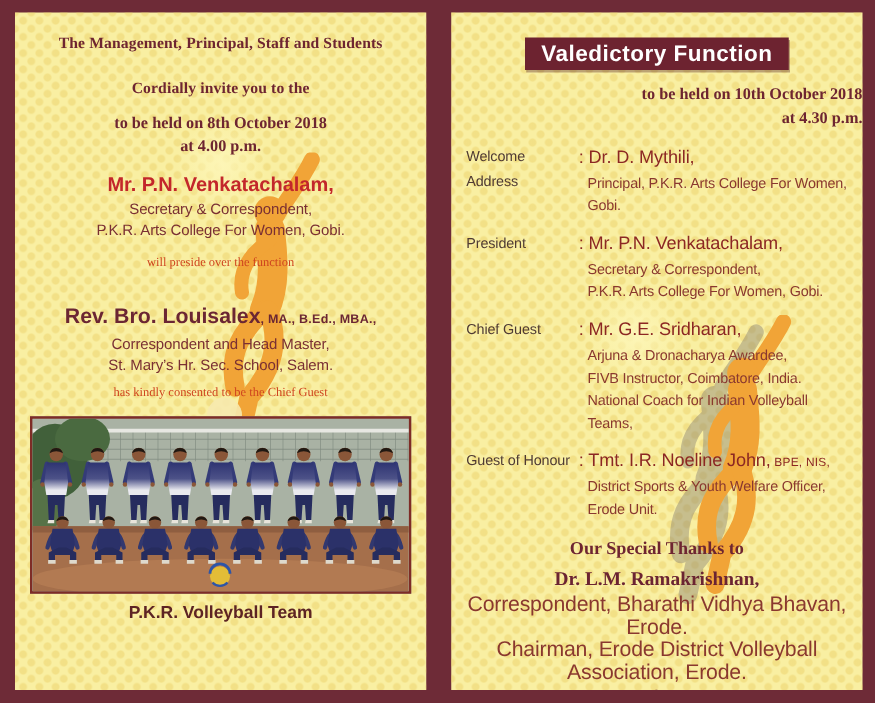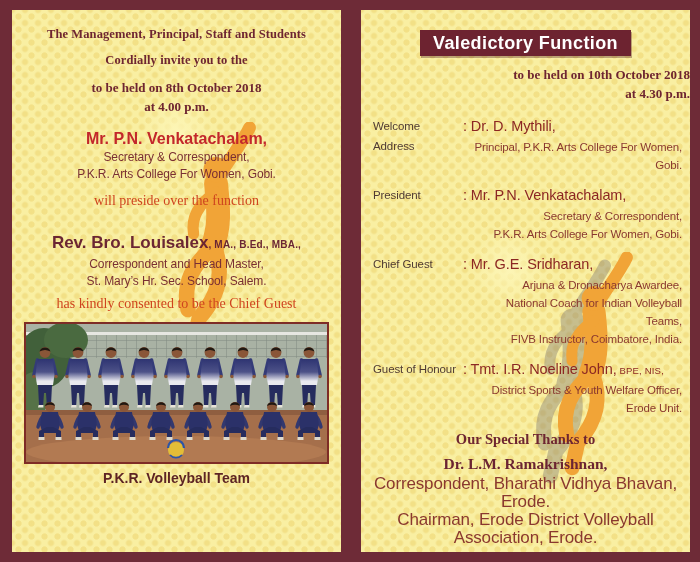--- a/index.html
+++ b/index.html
@@ -47,21 +47,21 @@
     font-family:"Liberation Serif",serif;font-weight:bold;
     color:#6e2531;font-size:13px;line-height:19px;
   }
   .date-first{margin-top:8px;}
   .red-name{
     color:#c3272b;font-weight:bold;font-size:16px;line-height:21px;margin-top:12px;
   }
   .sub-line{color:#7a2f33;font-size:12px;line-height:17px;letter-spacing:-.1px;}
   .accent-line{
     font-family:"Liberation Serif",serif;color:#cf441f;
-    font-size:14px;line-height:20px;margin-top:8px;
+    font-size:10px;line-height:20px;margin-top:8px;
   }
   .maroon-name{
     color:#6b2633;font-weight:bold;font-size:17px;line-height:22px;margin-top:21px;
   }
   .maroon-name .quals{font-size:10px;letter-spacing:.2px;}
   .consent{margin-top:4px;}
   .photo{
     width:301px;height:138px;margin:8px auto 0;
     border:2px solid #7e2c26;background:#a9b2a4;
   }
@@ -79,21 +79,21 @@
   .prog-row{display:flex;margin-bottom:11px;}
   .prog-label{
     flex:0 0 90px;color:#4f3a33;font-size:11.5px;line-height:20px;letter-spacing:-.1px;
   }
   .prog-value{flex:1;}
   .prog-name{
     color:#8c2723;font-weight:normal;font-size:14.5px;line-height:20px;letter-spacing:-.1px;
   }
   .prog-name .suffix{font-size:9.5px;letter-spacing:.2px;}
   .prog-line{
-    color:#8a382f;font-size:11.5px;line-height:18px;letter-spacing:-.15px;padding-left:7px;text-align:right;
+    color:#8a382f;font-size:11.5px;line-height:18px;letter-spacing:-.15px;padding-left:7px;
   }
   .thanks{text-align:center;margin-top:12px;}
   .thanks-heading{
     font-family:"Liberation Serif",serif;font-weight:bold;
     color:#6e2531;font-size:14.5px;line-height:20px;
   }
   .thanks-name{
     font-family:"Liberation Serif",serif;font-weight:bold;
     color:#6b2432;font-size:15.5px;line-height:22px;margin-top:4px;
   }
@@ -118,21 +118,21 @@
         <path d="M60,50 C48,58 42,68 44,80" stroke-width="8"></path>
         <path d="M57,90 C44,102 36,114 40,134" stroke-width="11"></path>
         <path d="M59,90 C66,108 62,124 48,140 L44,158" stroke-width="11"></path>
       </g>
       <circle cx="60" cy="34" r="9" fill="#f1a437"></circle>
       <circle cx="34" cy="150" r="10" fill="#f6e9ae" opacity="0.9"></circle>
     </svg>
 
     <div class="content">
       <div class="serif-line">The Management, Principal, Staff and Students</div>
-      <div class="serif-line" style="margin-top:6px;">Cordially invite you to the</div>
+      <div class="serif-line" style="margin-top:16px;">Cordially invite you to the</div>
 
 
       <div class="date-line date-first">to be held on 8th October 2018</div>
       <div class="date-line">at 4.00 p.m.</div>
 
       <div class="red-name">Mr. P.N. Venkatachalam,</div>
       <div class="sub-line">Secretary &amp; Correspondent,</div>
       <div class="sub-line">P.K.R. Arts College For Women, Gobi.</div>
 
       <div class="accent-line">will preside over the function</div>
@@ -258,22 +258,22 @@
     <div class="prog-line">Secretary &amp; Correspondent,</div>
               <div class="prog-line">P.K.R. Arts College For Women, Gobi.</div>
             </div>
   </div>
 
   <div class="prog-row">
     <div class="prog-label">Chief Guest</div>
     <div class="prog-value">
       <div class="prog-name"><span class="colon">: </span><span class="nm">Mr. G.E. Sridharan,</span><span class="suffix"></span></div>
     <div class="prog-line">Arjuna &amp; Dronacharya Awardee,</div>
+              <div class="prog-line">FIVB Instructor, Coimbatore, India.</div>
               <div class="prog-line">National Coach for Indian Volleyball Teams,</div>
-              <div class="prog-line">FIVB Instructor, Coimbatore, India.</div>
             </div>
   </div>
 
   <div class="prog-row">
     <div class="prog-label">Guest of Honour</div>
     <div class="prog-value">
       <div class="prog-name"><span class="colon">: </span><span class="nm">Tmt. I.R. Noeline John,</span><span class="suffix"> BPE, NIS,</span></div>
     <div class="prog-line">District Sports &amp; Youth Welfare Officer,</div>
               <div class="prog-line">Erode Unit.</div>
             </div>

